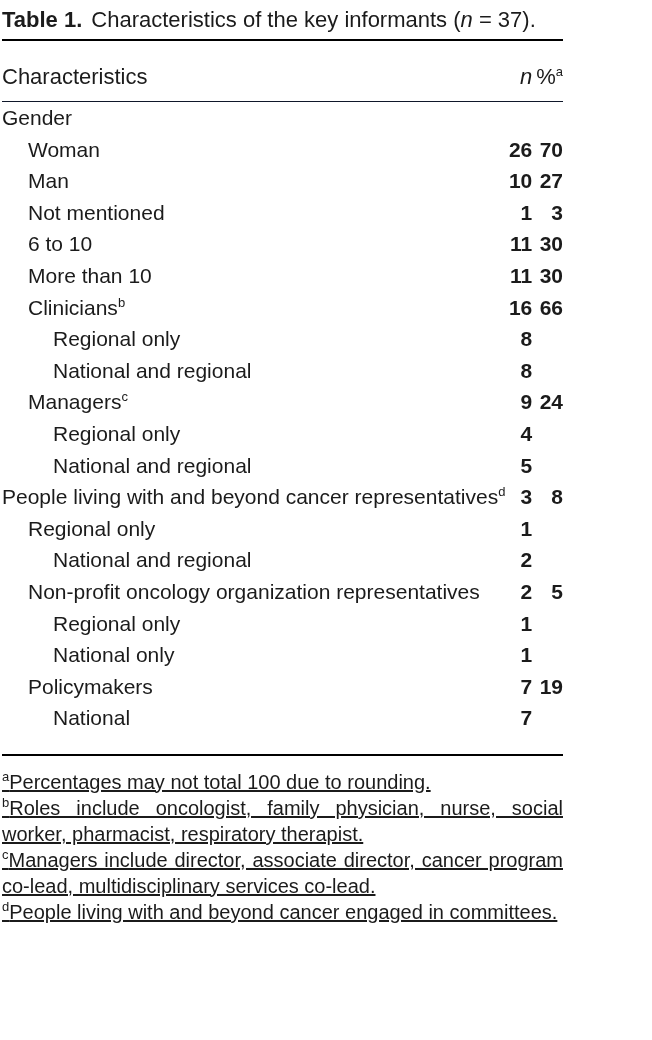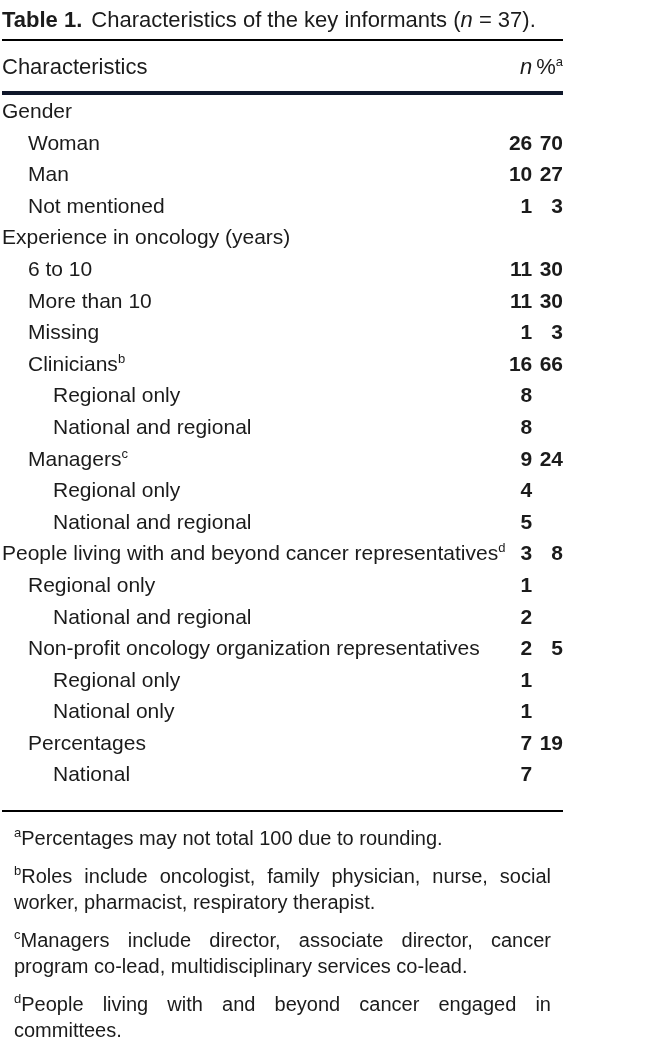--- a/index.html
+++ b/index.html
@@ -28,25 +28,25 @@
   }
   .table-title i { font-style: italic; }
 
   table.char-table {
     width: 100%;
     border-collapse: collapse;
     table-layout: auto;
   }
   table.char-table thead th {
     border-top: 2px solid #000;
-    border-bottom: 4px solid #0f172a;
+    border-bottom: 1px solid #0f172a;
     font-weight: normal;
     font-size: 22px;
     text-align: left;
-    padding: 13px 0 11px 0;
+    padding: 23px 0 11px 0;
     vertical-align: bottom;
   }
   th.col-n {
     width: 46px;
     text-align: right !important;
     font-style: italic;
   }
   th.col-pct {
     width: 52px;
     text-align: right !important;
@@ -71,22 +71,23 @@
     border: none;
     border-top: 2px solid #000;
     margin: 20px 0 0 0;
   }
   .footnotes {
     margin-top: 13px;
     font-size: 20px;
     line-height: 26px;
   }
   .footnote {
-    margin: 12px;
+    margin: 0;
     text-align: justify;
+    text-decoration: underline;
   }
   .footnote sup { font-size: 13px; }
 </style>
 </head>
 <body>
 
 <div class="page">
 
   <h1 class="table-title"><span class="tbl-num">Table 1.</span><span>Characteristics of the key informants (</span><i>n</i><span> = 37).</span></h1>
 
@@ -113,40 +114,30 @@
           <td class="lvl1"><span>Man</span><sup></sup></td>
           <td class="num">10</td>
           <td class="num">27</td>
         </tr>
       <tr>
           <td class="lvl1"><span>Not mentioned</span><sup></sup></td>
           <td class="num">1</td>
           <td class="num">3</td>
         </tr>
       <tr>
-          <td class="lvl0"><span>Experience in oncology (years)</span><sup></sup></td>
-          <td class="num"></td>
-          <td class="num"></td>
-        </tr>
-      <tr>
           <td class="lvl1"><span>6 to 10</span><sup></sup></td>
           <td class="num">11</td>
           <td class="num">30</td>
         </tr>
       <tr>
           <td class="lvl1"><span>More than 10</span><sup></sup></td>
           <td class="num">11</td>
           <td class="num">30</td>
         </tr>
       <tr>
-          <td class="lvl1"><span>Missing</span><sup></sup></td>
-          <td class="num">1</td>
-          <td class="num">3</td>
-        </tr>
-      <tr>
           <td class="lvl1"><span>Clinicians</span><sup>b</sup></td>
           <td class="num">16</td>
           <td class="num">66</td>
         </tr>
       <tr>
           <td class="lvl2"><span>Regional only</span><sup></sup></td>
           <td class="num">8</td>
           <td class="num"></td>
         </tr>
       <tr>
@@ -193,21 +184,21 @@
           <td class="lvl2"><span>Regional only</span><sup></sup></td>
           <td class="num">1</td>
           <td class="num"></td>
         </tr>
       <tr>
           <td class="lvl2"><span>National only</span><sup></sup></td>
           <td class="num">1</td>
           <td class="num"></td>
         </tr>
       <tr>
-          <td class="lvl1"><span>Percentages</span><sup></sup></td>
+          <td class="lvl1"><span>Policymakers</span><sup></sup></td>
           <td class="num">7</td>
           <td class="num">19</td>
         </tr>
       <tr>
           <td class="lvl2"><span>National</span><sup></sup></td>
           <td class="num">7</td>
           <td class="num"></td>
         </tr>
     </tbody>
   </table>

